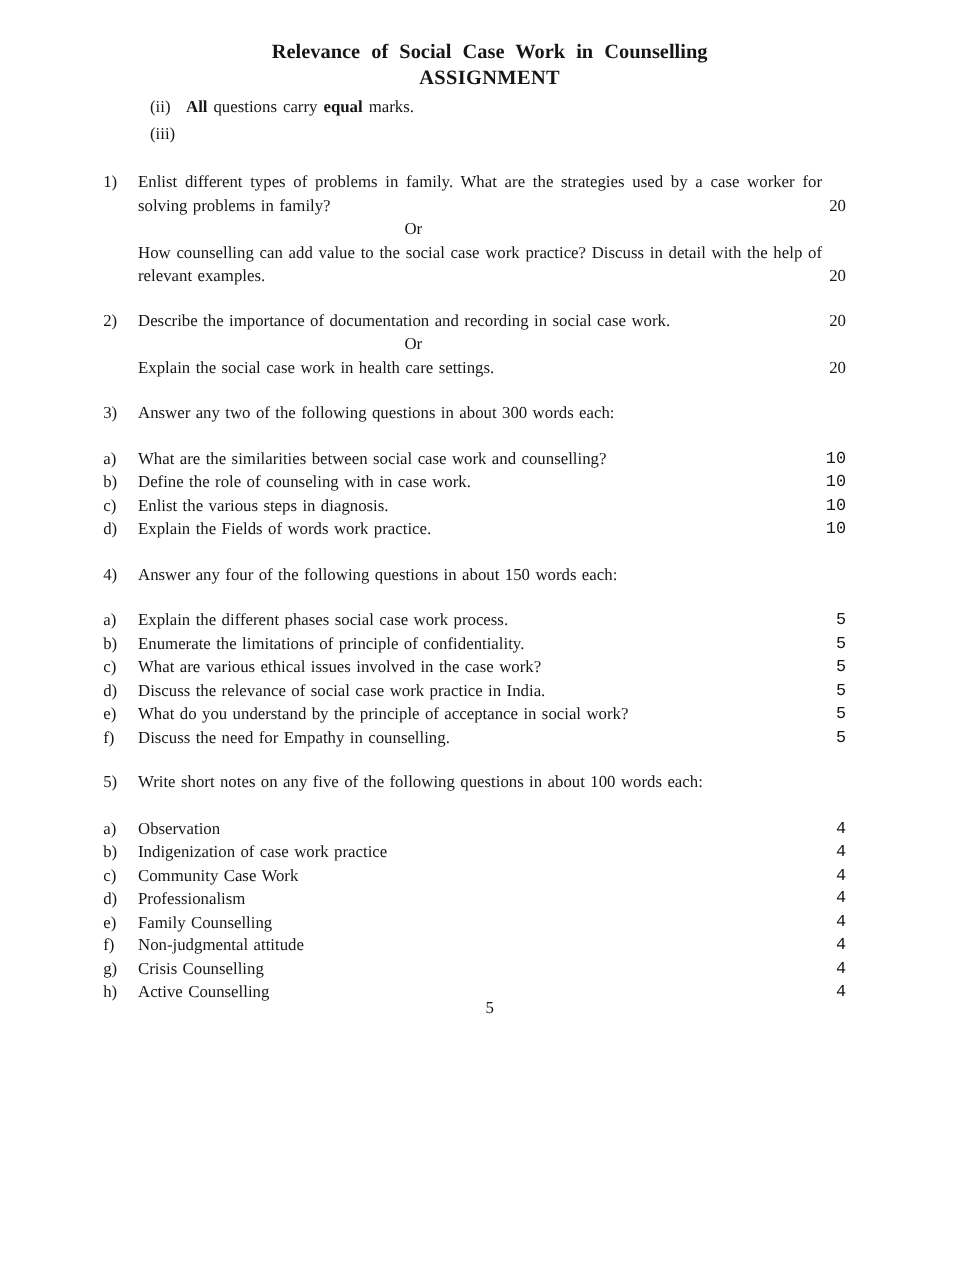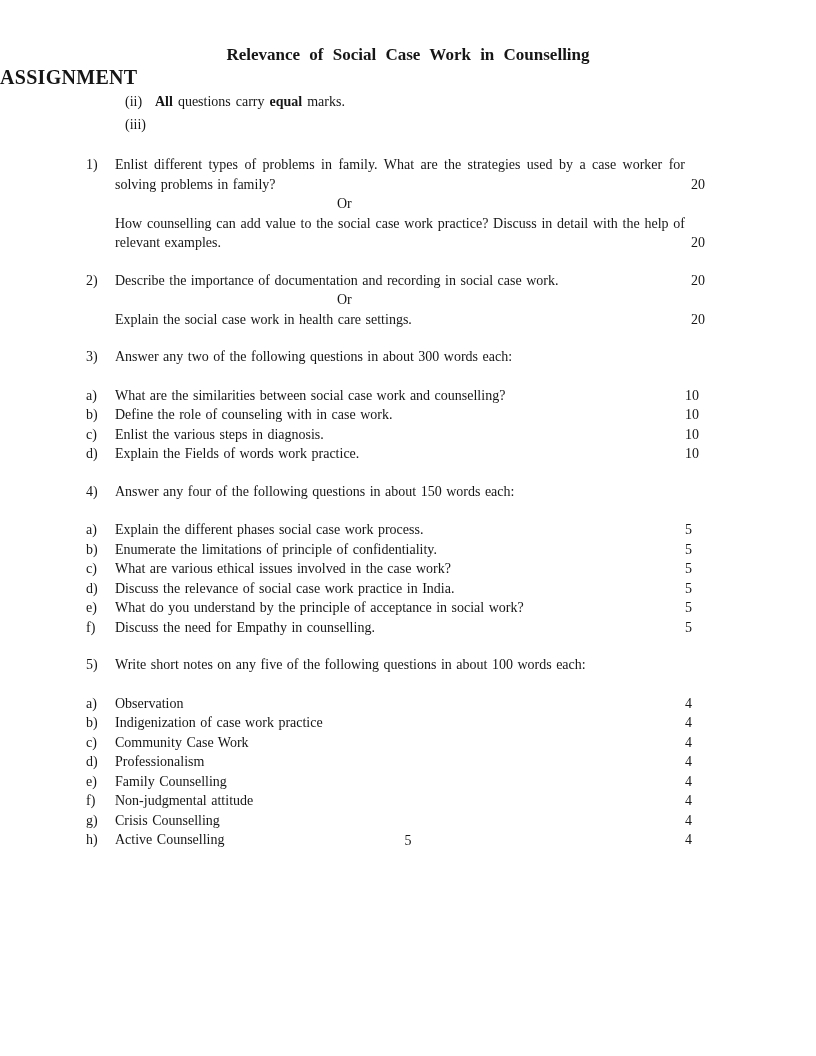--- a/index.html
+++ b/index.html
@@ -1,23 +1,23 @@
 <!DOCTYPE html>
 <html><head>
 <meta charset="utf-8">
 <style>
   * { margin:0; padding:0; box-sizing:border-box; }
   html,body { background:#ffffff; }
   .page {
     width:816px; height:864px; background:#fff; position:relative;
     font-family:"Liberation Serif", serif; font-size:14px; line-height:19.5px;
-    color:#161616; overflow:hidden; padding-top:44px; margin:0 auto;
+    color:#161616; overflow:hidden; padding-top:32px; margin:0 auto;
   }
   .doc-title { text-align:center; font-weight:bold; font-size:17px; line-height:22px; word-spacing:5px; }
-  .doc-subtitle { font-weight:bold; font-size:20px; line-height:22px; letter-spacing:0.3px; word-spacing:2px; }
+  .doc-subtitle { text-align:center; font-weight:bold; font-size:17px; line-height:22px; letter-spacing:0.3px; word-spacing:2px; }
   .header-right { margin-top:8px; padding-right:105px; text-align:right; font-weight:bold; font-size:14.5px; line-height:18px; word-spacing:3px; }
   .note { margin-top:4px; padding-left:86px; padding-right:111px; word-spacing:1.5px; }
   .note-row { display:flex; }
   .note-row + .note-row { margin-top:3px; }
   .note-row:nth-child(3) { margin-top:5px;align-items:flex-end; }
   .note-label { width:39px; flex:none; font-weight:bold; }
   .note-num { width:30px; flex:none; }
   .note-text { flex:1; }
   .questions { padding-left:86px; padding-right:111px; word-spacing:1px; }
   .q-group { margin-top:18px; }
@@ -26,21 +26,21 @@
   .q-num { width:29px; flex:none; }
   .q-content { flex:1; }
   .q-block { display:flex; align-items:flex-end; }
   .q-text { flex:1; text-align:justify; }
   .q-marks { width:20px; flex:none; text-align:right; }
   .q-or { margin-left:222px; }
   .q-subs { margin-top:19px; }
   .q-sub { display:flex; }
   .q-sub-num { width:29px; flex:none; }
   .q-sub-text { flex:1; }
-  .q-sub-marks { width:20px; flex:none; text-align:left; }
+  .q-sub-marks { width:20px; flex:none; text-align:right;font-family:Liberation Mono, monospace; }
   .page-number { position:absolute; left:0; right:0; bottom:14px; text-align:center; }
 </style>
 </head>
 <body>
 
 <div class="page">
   <div class="doc-title">Relevance of Social Case Work in Counselling</div>
   <div class="doc-subtitle">ASSIGNMENT</div>
 
   <div class="note" id="note-rows">

